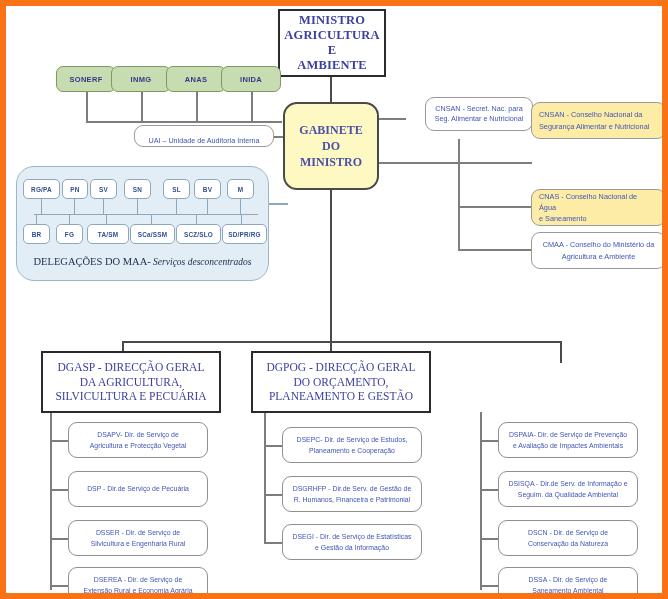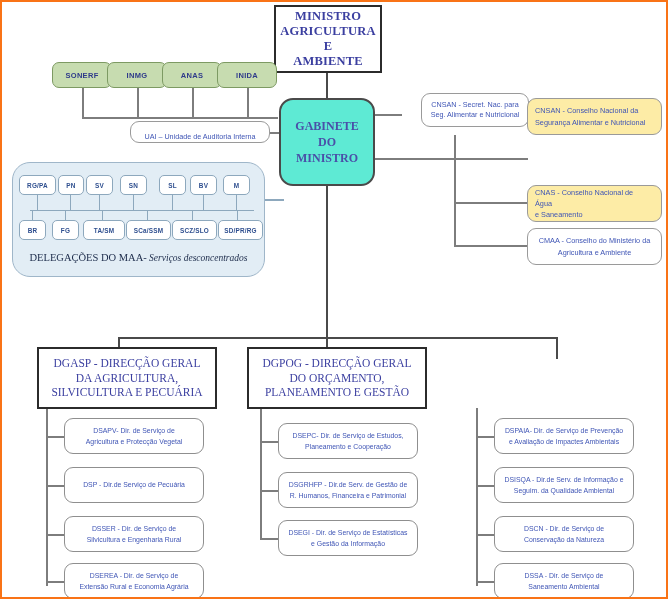--- a/index.html
+++ b/index.html
@@ -3,34 +3,34 @@
 <meta charset="utf-8">
 <style>
   html,body{margin:0;padding:0;background:#ffffff;}
   body{font-family:"Liberation Sans",sans-serif;}
   #page{
     position:relative;
     width:668px;height:599px;
     background:#ffffff;
     overflow:hidden;
     box-sizing:border-box;
-    border:2px solid #f97316;
+    border:6px solid #f97316;
   }
   .box{position:absolute;box-sizing:border-box;display:flex;align-items:center;justify-content:center;text-align:center;}
   .lbl{display:block;width:100%;padding:0 3px;}
 
   
   .ministro{
     border:2px solid #2b2b2b;background:#ffffff;
     color:#3b3fa0;font-family:"Liberation Serif",serif;font-weight:bold;
     font-size:12.5px;line-height:1.22;letter-spacing:.2px;
   }
   
   .gabinete{
-    border:2px solid #4a4a4a;background:#5eead4;border-radius:14px;
+    border:2px solid #4a4a4a;background:#fef9c3;border-radius:14px;
     color:#4a4fa8;font-family:"Liberation Serif",serif;font-weight:bold;
     font-size:12px;line-height:1.35;
   }
   
   .green{
     background:#c7dcb0;border:1.5px solid #7d9a63;border-radius:7px;
     color:#2f3a8a;font-size:7.5px;font-weight:bold;letter-spacing:.3px;
   }
   
   .wrounded{

